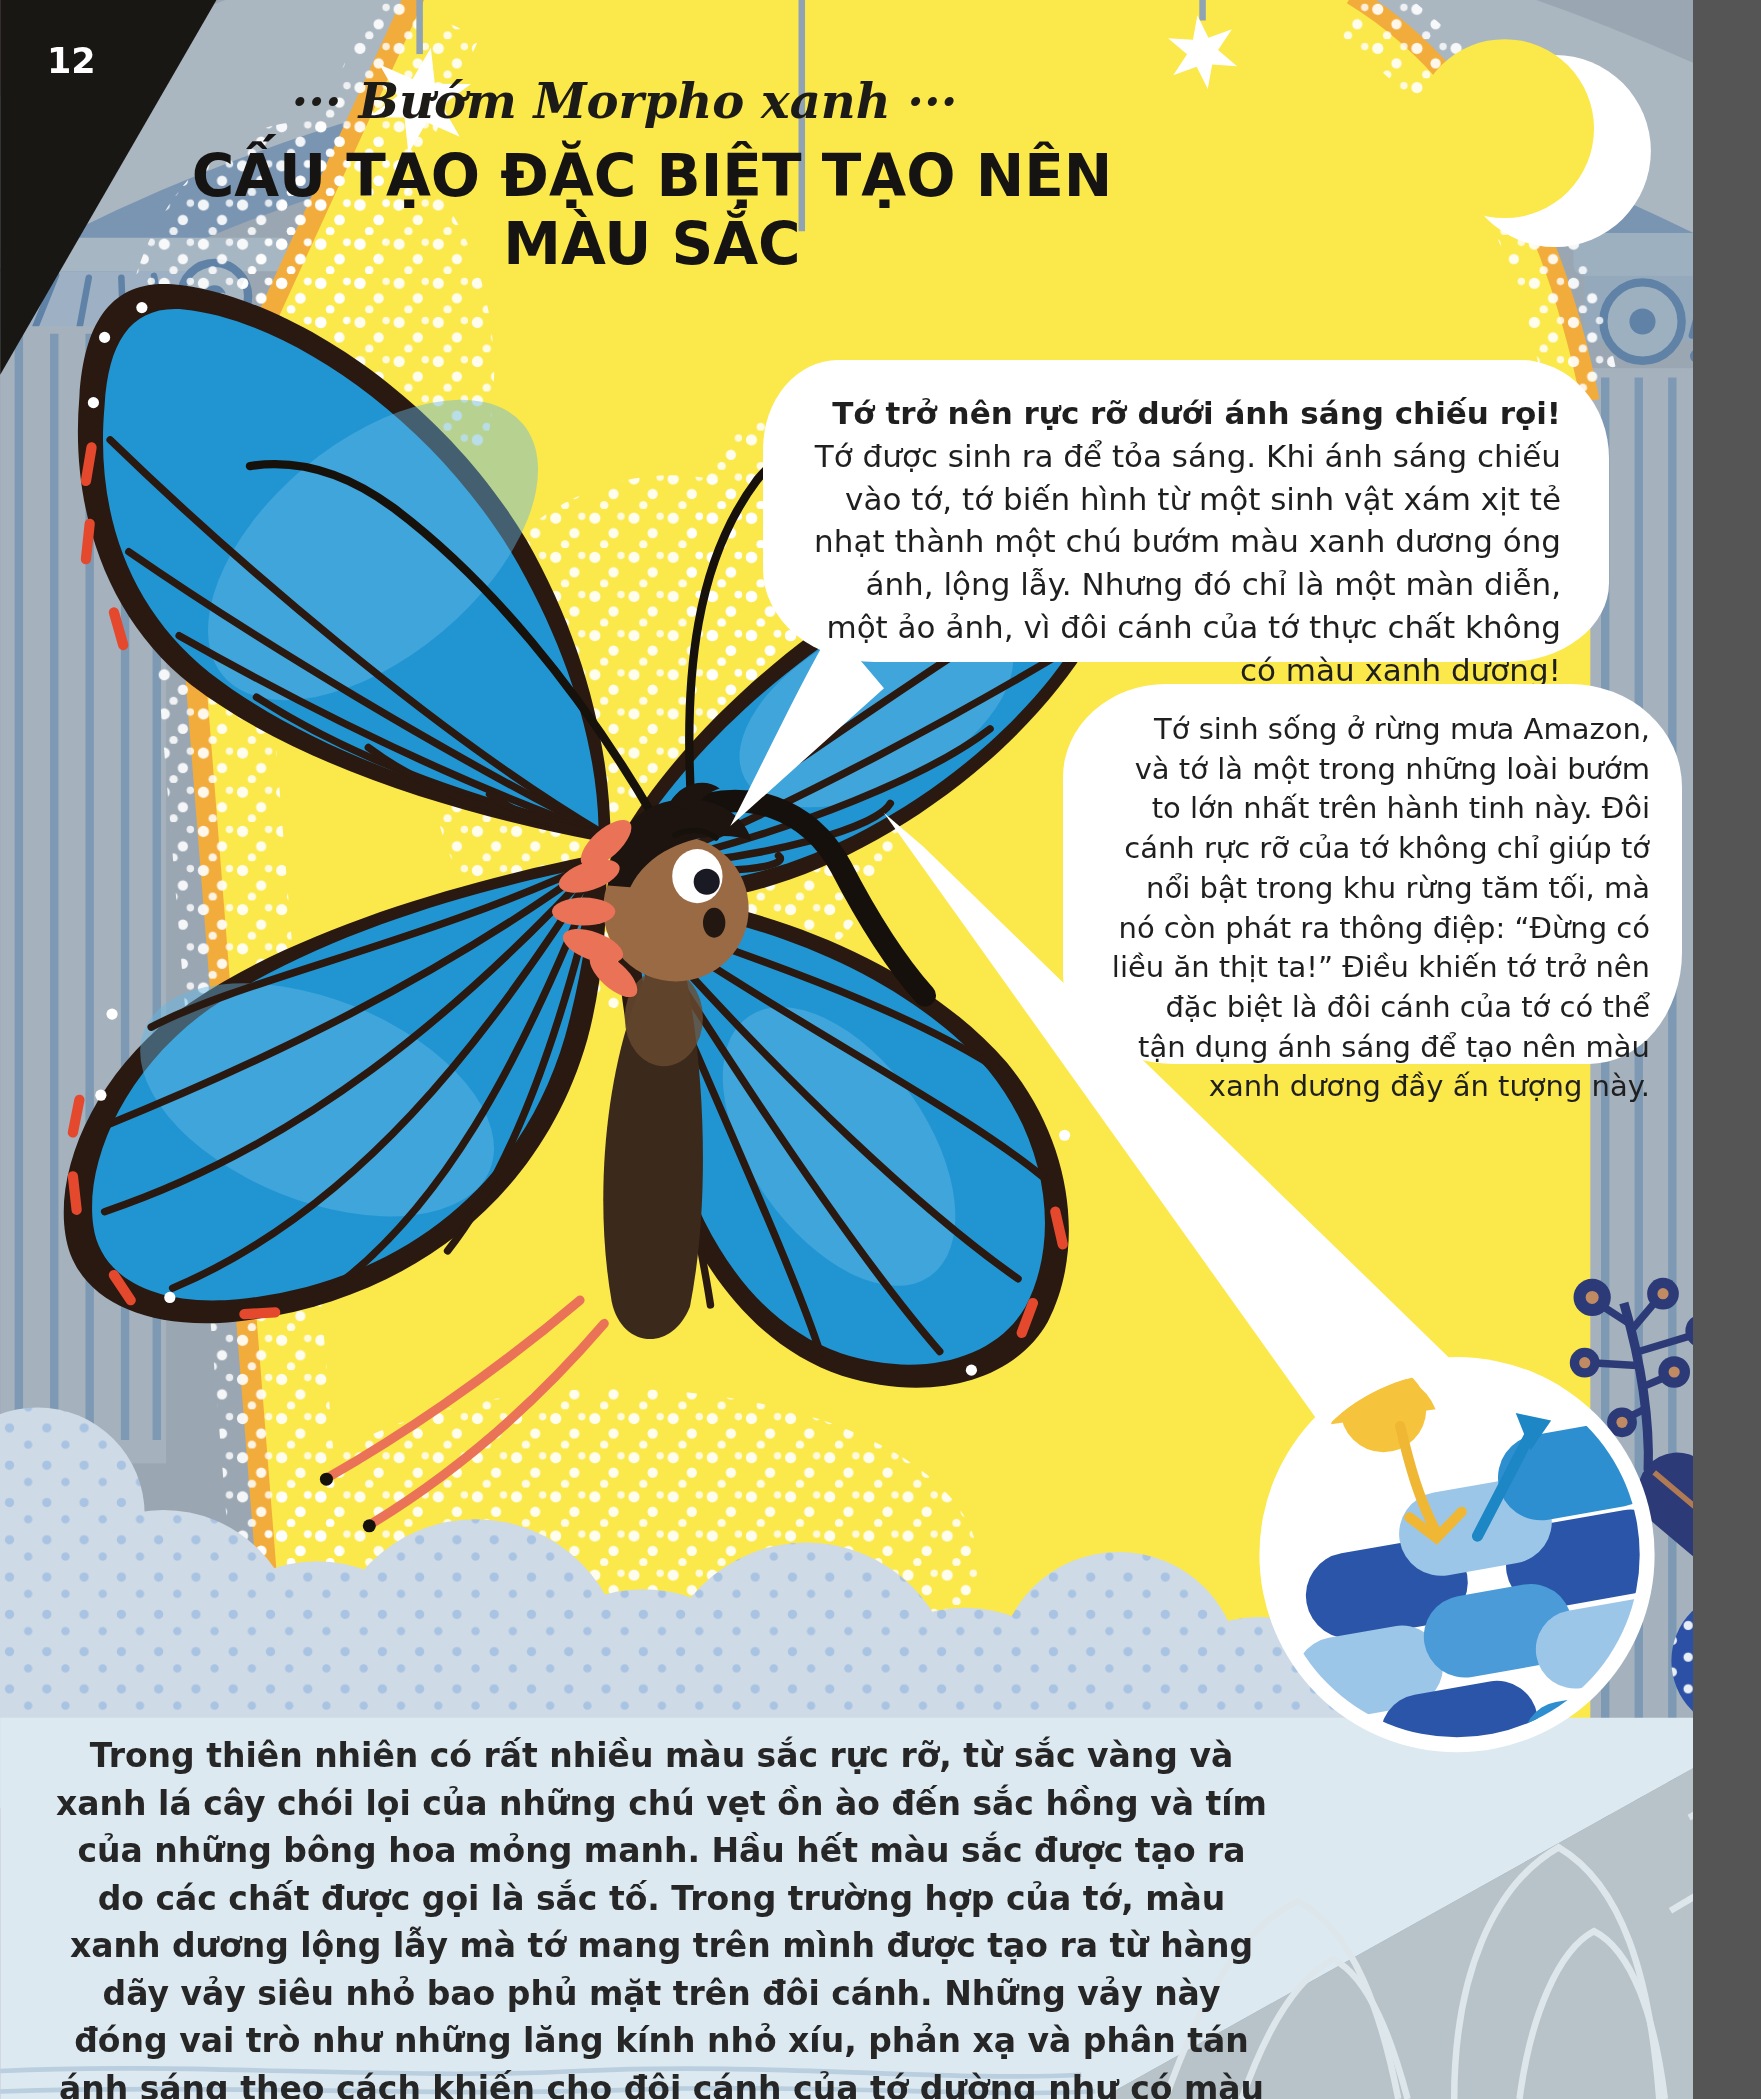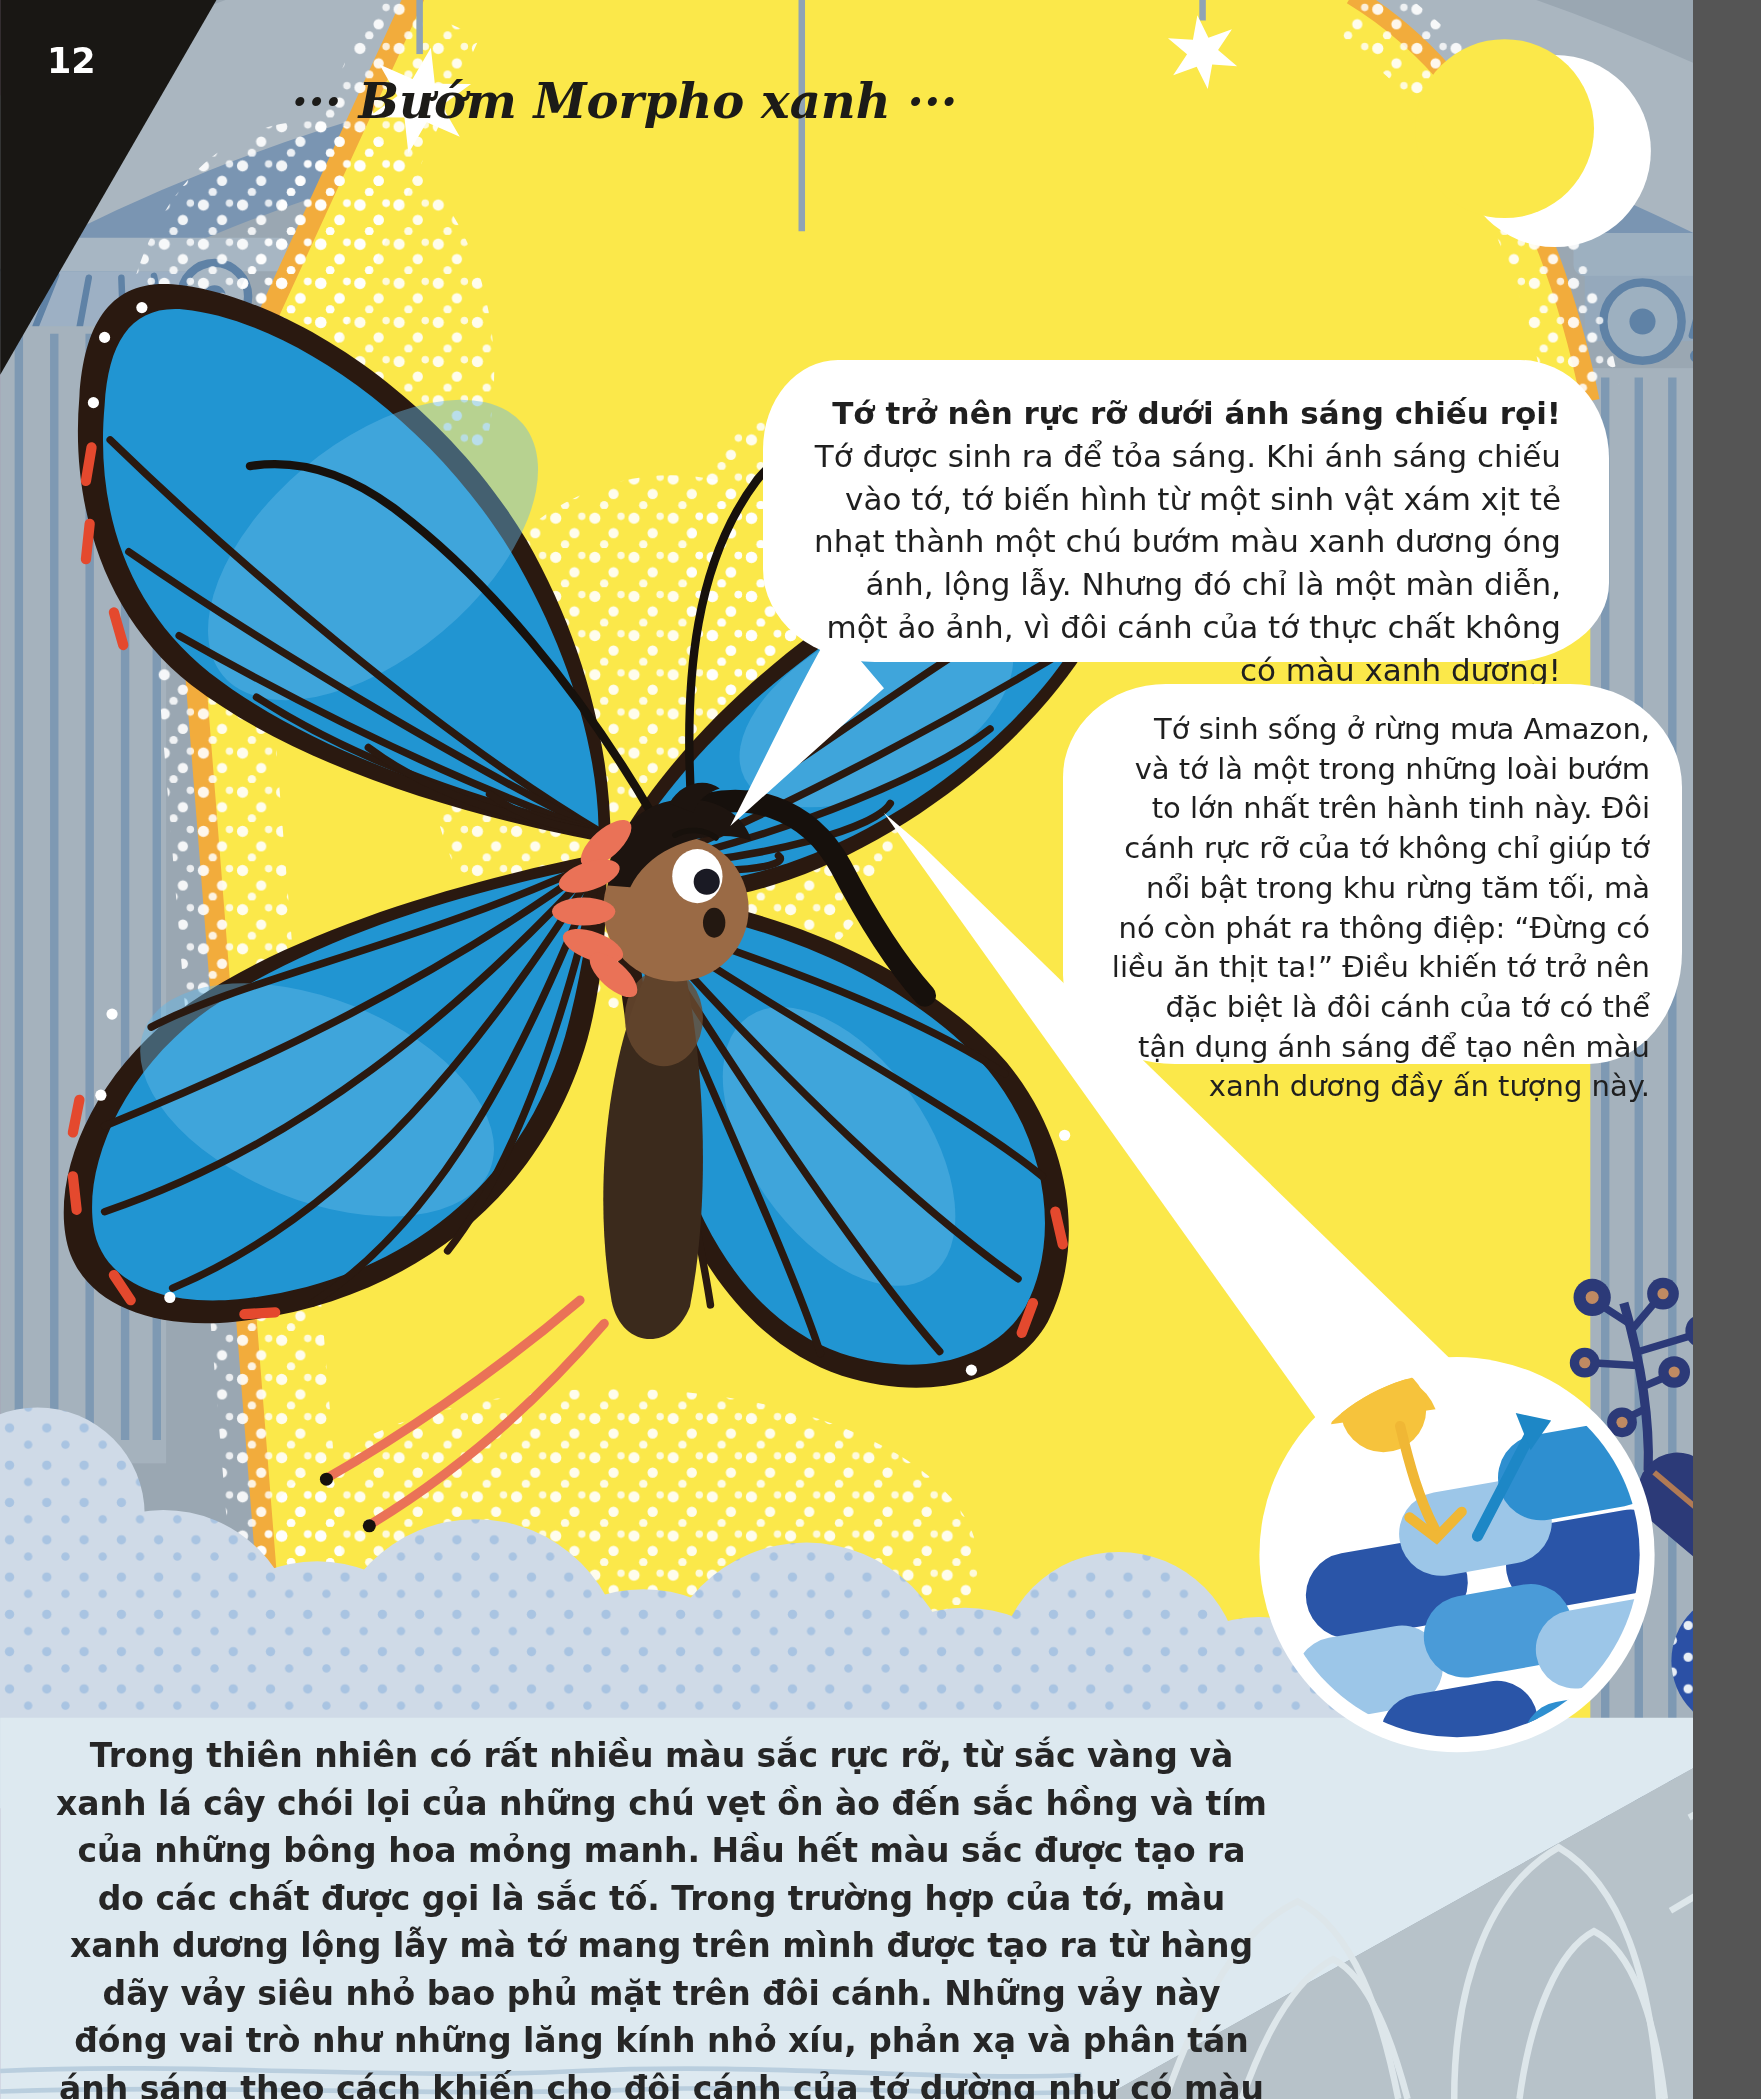--- a/index.html
+++ b/index.html
@@ -342,20 +342,21 @@
       <polygon points="1626,1516 1664,1524 1642,1556" fill="#1d87c6"></polygon>
     </g>
   </g>
 
   <polygon points="0,0 232,0 0,402" fill="#191714"></polygon>
 </svg>
 
 <div id="page-num" class="abs">12</div>
 
 <div id="title-script" class="abs">··· Bướm Morpho xanh ···</div>
+<div id="title-main" class="abs">CẤU TẠO ĐẶC BIỆT TẠO NÊN MÀU SẮC</div>
 
 <svg id="tail1" class="abs" width="177" height="205" viewBox="0 0 190 220">
   <path d="M 135,5 L 190,70 L 25,218 C 70,130 100,65 135,5 Z" fill="#ffffff"></path>
 </svg>
 
 <div id="bubble1" class="abs bubble">
   <span class="b">Tớ trở nên rực rỡ dưới ánh sáng chiếu rọi!</span><span> Tớ được sinh ra để tỏa sáng. Khi ánh sáng chiếu vào tớ, tớ biến hình từ một sinh vật xám xịt tẻ nhạt thành một chú bướm màu xanh dương óng ánh, lộng lẫy. Nhưng đó chỉ là một màn diễn, một ảo ảnh, vì đôi cánh của tớ thực chất không có màu xanh dương!</span>
 </div>
 
 <div id="bubble2" class="abs bubble">

